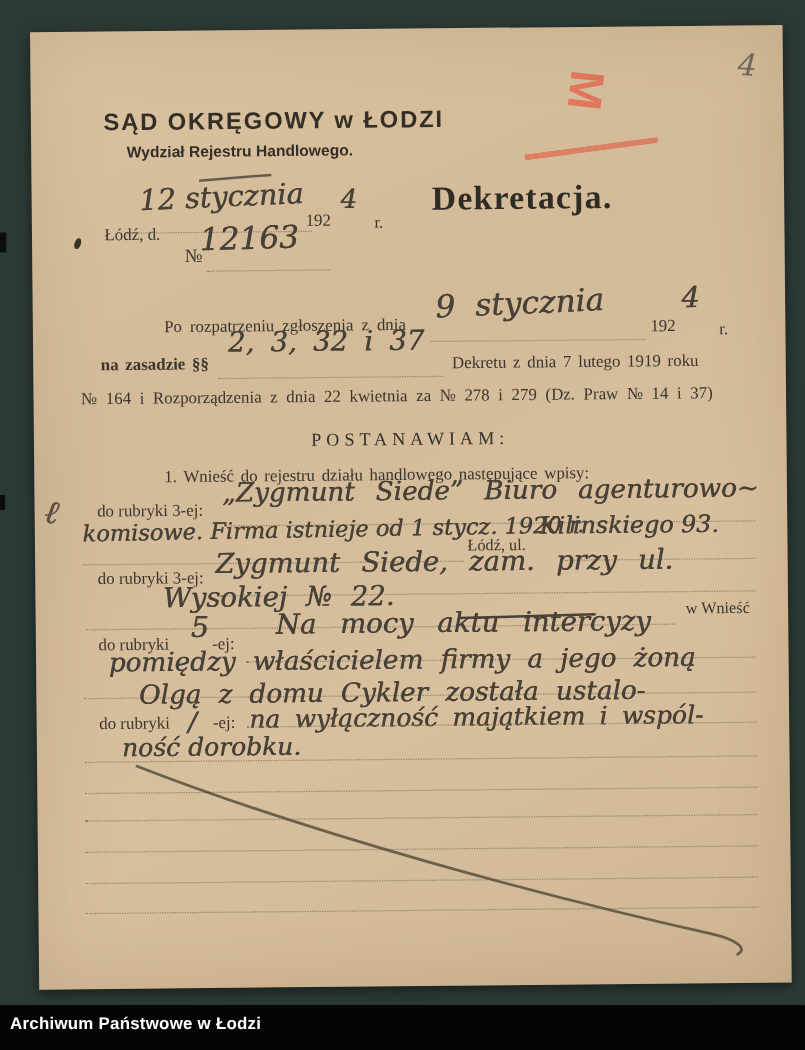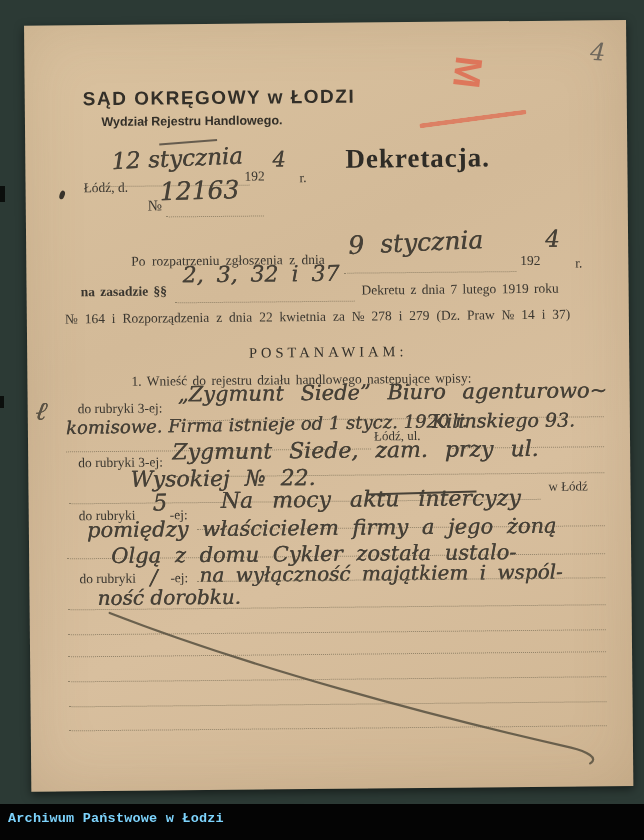--- a/index.html
+++ b/index.html
@@ -21,21 +21,21 @@
   .rule{position:absolute;border-top:1.5px dotted var(--rule);height:0;opacity:.9;}
   .sans{font-family:"Liberation Sans",sans-serif;}
   .court{left:58px;top:63px;font-size:19px;font-weight:bold;letter-spacing:1.5px;color:#332f28;}
   .division{left:58px;top:90px;width:218px;text-align:center;font-size:12.5px;font-weight:bold;color:#332f28;}
   .flourish{position:absolute;left:134px;top:117px;width:58px;border-top:2px solid #4a443b;transform:rotate(-4deg);opacity:.8;}
   .title{left:320px;top:121px;font-size:27px;font-weight:bold;letter-spacing:1px;color:#2f2c26;}
   .heading{left:0;top:321px;width:602px;text-align:center;font-size:14.5px;letter-spacing:4px;color:#33302a;}
   .red{position:absolute;color:var(--red-crayon);font-family:"Liberation Sans",sans-serif;}
   .crossout{position:absolute;border-top:2px solid var(--hand-ink);height:0;}
   #footer-bar{position:absolute;left:0;bottom:0;width:644px;height:36px;background:var(--footer-bar);}
-  #footer-bar span{display:block;padding:7px 0 0 8px;color:#7dd3fc;font-family:Liberation Mono, monospace;
+  #footer-bar span{display:block;padding:7px 0 0 8px;color:#ffffff;font-family:Liberation Sans, sans-serif;
     font-size:13.5px;font-weight:bold;letter-spacing:.2px;}
   .edge-mark{position:absolute;left:0;background:#0b0e0c;}
   svg.overlay{position:absolute;left:0;top:0;pointer-events:none;}
 </style>
 </head>
 <body>
 
 <div class="edge-mark" style="top:186px;width:5px;height:16px;"></div>
 <div class="edge-mark" style="top:396px;width:4px;height:12px;"></div>
 
@@ -88,21 +88,21 @@
   <span class="hw" style="left:404px;top:388px;font-size:19px;">Kilinskiego 93.</span>
   <div class="rule" style="left:38px;top:426px;width:305px;"></div>
   <div class="rule" style="left:424px;top:426px;width:152px;"></div>
   <span class="hw" style="left:8px;top:370px;font-size:26px;transform:rotate(10deg);opacity:.85;">ℓ</span>
 
   <span class="pr" style="left:50px;top:430px;text-align:right;">do rubryki 3-ej:</span>
   <span class="hw" style="left:144px;top:415px;font-size:22px;word-spacing:10px;">Zygmunt Siede, zam. przy ul.</span>
   <div class="rule" style="left:148px;top:452px;width:428px;"></div>
   <span class="hw" style="left:102px;top:442px;font-size:22px;word-spacing:8px;">Wysokiej № 22.</span>
   <div class="crossout" style="left:338px;top:470px;width:110px;transform:rotate(-1deg);"></div>
-  <span class="pr" style="left:520px;top:458px;font-size:13px;">w Łódź</span>
+  <span class="pr" style="left:520px;top:458px;font-size:13px;">w Wnieść</span>
   <div class="rule" style="left:40px;top:478px;width:472px;"></div>
 
   <span class="pr" style="left:50px;top:483px;">do rubryki</span>
   <span class="hw" style="left:124px;top:465px;font-size:23px;">5</span>
   <span class="pr" style="left:141px;top:483px;">-ej:</span>
   <span class="hw" style="left:192px;top:464px;font-size:22px;word-spacing:12px;">Na mocy aktu intercyzy</span>
   <div class="rule" style="left:168px;top:505px;width:408px;"></div>
   <span class="hw" style="left:58px;top:493px;font-size:21px;word-spacing:7px;">pomiędzy właścicielem firmy a jego żoną</span>
   <div class="rule" style="left:38px;top:533px;width:538px;"></div>
   <span class="hw" style="left:82px;top:519px;font-size:21px;word-spacing:7px;">Olgą z domu Cykler została ustalo-</span>

